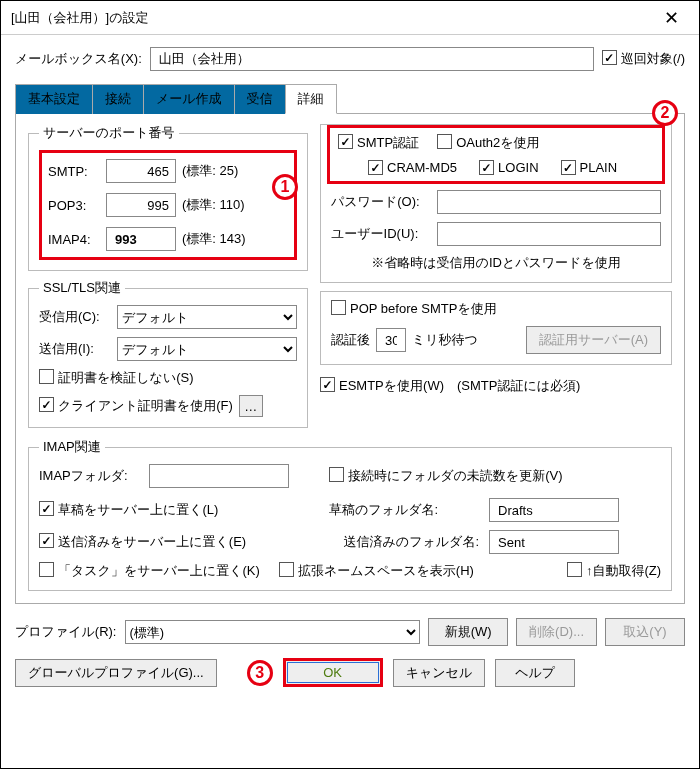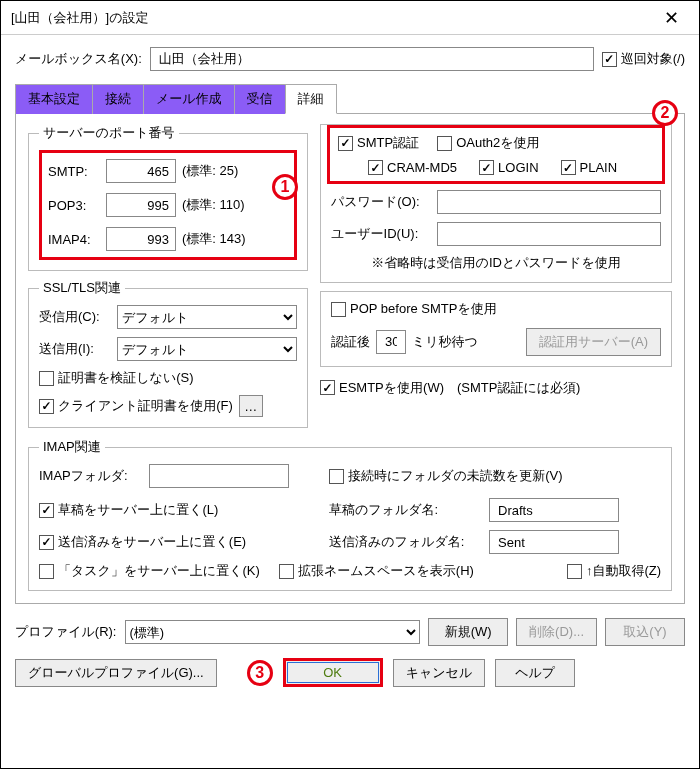--- a/index.html
+++ b/index.html
@@ -41,38 +41,38 @@
     height: 24px;
     padding: 2px 6px;
     background: #fff;
     display: inline-flex;
     align-items: center;
   }
   .textbox input {
     border: none; outline: none; font: inherit; width: 100%; background: transparent;
   }
   .checkbox {
-    display: inline-flex; align-items: center; gap: 4px;
+    display: inline-flex; gap: 4px;
   }
   .cb {
     width: 15px; height: 15px; border: 1px solid #555; display: inline-flex;
     align-items: center; justify-content: center; font-size: 12px; line-height: 1;
   }
   .cb.checked::after { content: "✓"; font-weight: bold; }
   .tabs {
     display: flex;
     margin-top: 12px;
     border-bottom: 1px solid #aaa;
     position: relative;
   }
   .tab {
     padding: 5px 12px;
     border: 1px solid #aaa;
     border-bottom: none;
-    background: #8b5cf6;
+    background: #0369a1;
     margin-right: -1px;
     position: relative;
     top: 1px;
     cursor: pointer;
   }
   .tab.active {
     background: #fff;
     border-bottom: 1px solid #fff;
     z-index: 2;
   }
@@ -176,21 +176,21 @@
                 <div class="row" style="gap:6px;">
                   <span style="width:52px;">POP3:</span>
                   <div class="textbox small-input">
                       <input style="text-align: right;" value="995">
                     </div>
                   <span>(標準: 110)</span>
                 </div>
                 <div class="row" style="gap:6px;">
                   <span style="width:52px;">IMAP4:</span>
                   <div class="textbox small-input">
-                      <input style="text-align: right;" value="993">
+                      <input style=" font-weight: bold;" value="993">
                     </div>
                   <span>(標準: 143)</span>
                 </div>
               </div>
             </div>
           </fieldset>
 
           <fieldset>
             <legend>SSL/TLS関連</legend>
             <div class="col" style="gap:8px;">
@@ -310,21 +310,21 @@
             <span style="width:150px;">草稿のフォルダ名:</span>
             <div class="textbox" style="width:130px;">
                 <input value="Drafts" style="">
               </div>
           </div>
           <div class="row" style="gap:10px;">
             <label class="checkbox" style="width:280px;">
               <span class="cb checked"></span>
                 <span>送信済みをサーバー上に置く(E)</span>
             </label>
-            <span style="width:150px;">送信済みのフォルダ名:</span>
+            <span style="width:150px;text-align:right;">送信済みのフォルダ名:</span>
             <div class="textbox" style="width:130px;">
                 <input value="Sent" style="">
               </div>
           </div>
           <div class="row" style="gap:10px;">
             <label class="checkbox" style="width:230px;">
               <span class="cb"></span>
                 <span>「タスク」をサーバー上に置く(K)</span>
             </label>
             <label class="checkbox" style="width:210px;">

